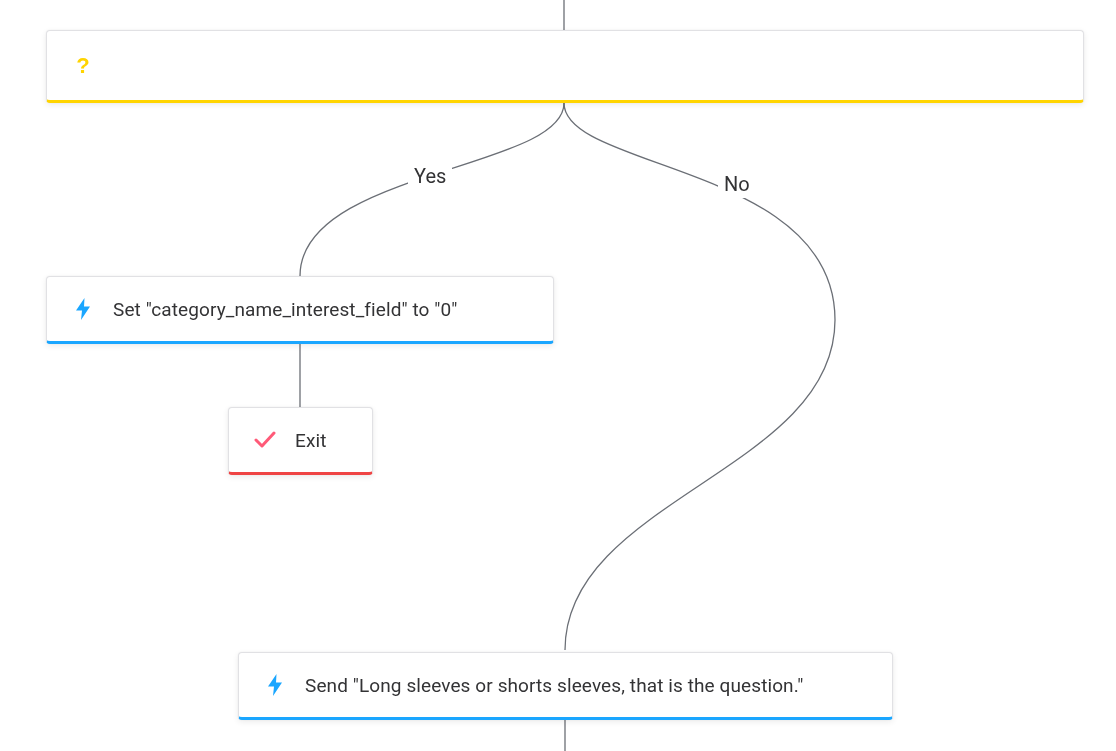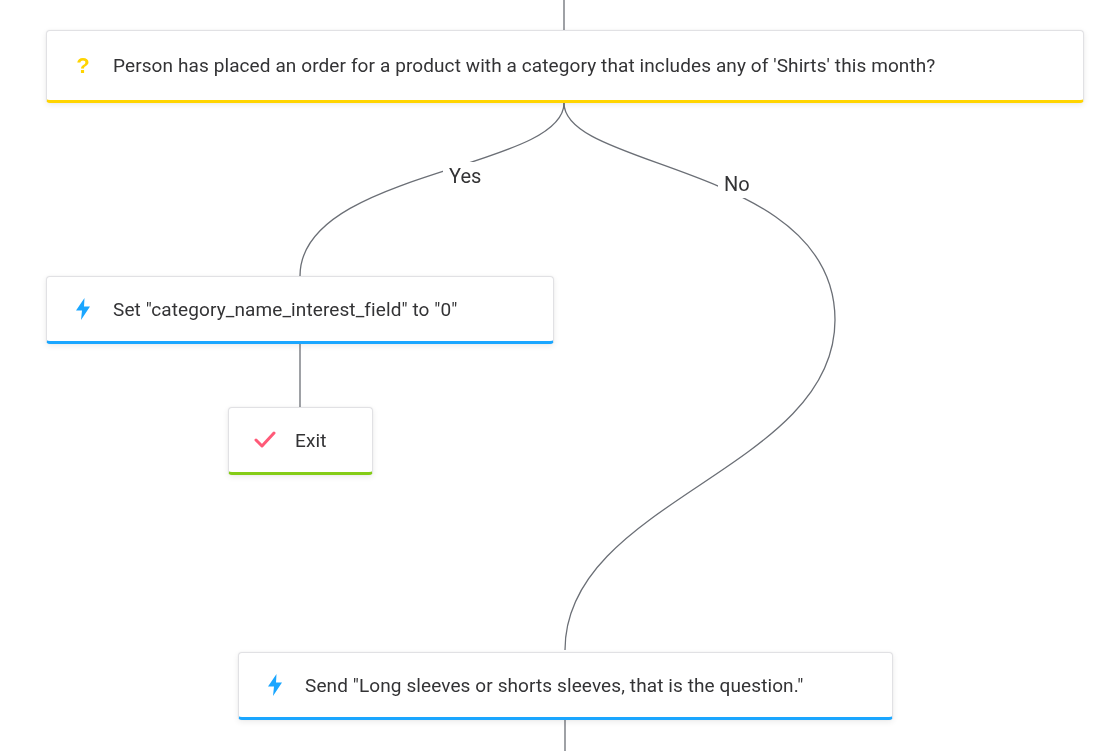--- a/index.html
+++ b/index.html
@@ -40,21 +40,21 @@
   .node .icon {
     display: inline-flex;
     align-items: center;
     justify-content: center;
     width: 24px;
     margin-right: 18px;
     flex-shrink: 0;
   }
   .node.condition { border-bottom: 3px solid #ffd400; }
   .node.action    { border-bottom: 3px solid #1aa6ff; }
-  .node.exit      { border-bottom: 3px solid #84cc16; }
+  .node.exit      { border-bottom: 3px solid #ef4444; }
 
   .branch-label {
     position: absolute;
     font-size: 20px;
     color: #333335;
     background: #fff;
     padding: 2px 6px;
   }
 
   
@@ -84,24 +84,23 @@
       <path d="M 564 103 C 564 170, 835 165, 835 320 C 835 470, 565 500, 565 650"></path>
 
       <path d="M 300 344 L 300 407"></path>
 
       <path d="M 565 720 L 565 751"></path>
     </g>
   </svg>
 
   <div class="node condition" style="left:46px; top:30px; width:1038px; height:73px;">
     <span class="icon q-icon">?</span>
-    <span>Person has placed an order for a product with a category that includes any of 'Shirts' this month?</span>
   </div>
 
-  <div class="branch-label" style="left:408px; top:162px;margin-left:35px;">Yes</div>
+  <div class="branch-label" style="left:408px; top:162px;">Yes</div>
   <div class="branch-label" style="left:718px; top:170px;">No</div>
 
   <div class="node action" style="left:46px; top:276px; width:508px; height:68px;">
     <span class="icon bolt-icon">
       <svg width="16" height="22" viewBox="0 0 16 22">
           <path d="M9.5 0 L1 12.5 L7 12.5 L6 22 L15 8.5 L9 8.5 Z"></path>
         </svg>
     </span>
     <span>Set "category_name_interest_field" to "0"</span>
   </div>

